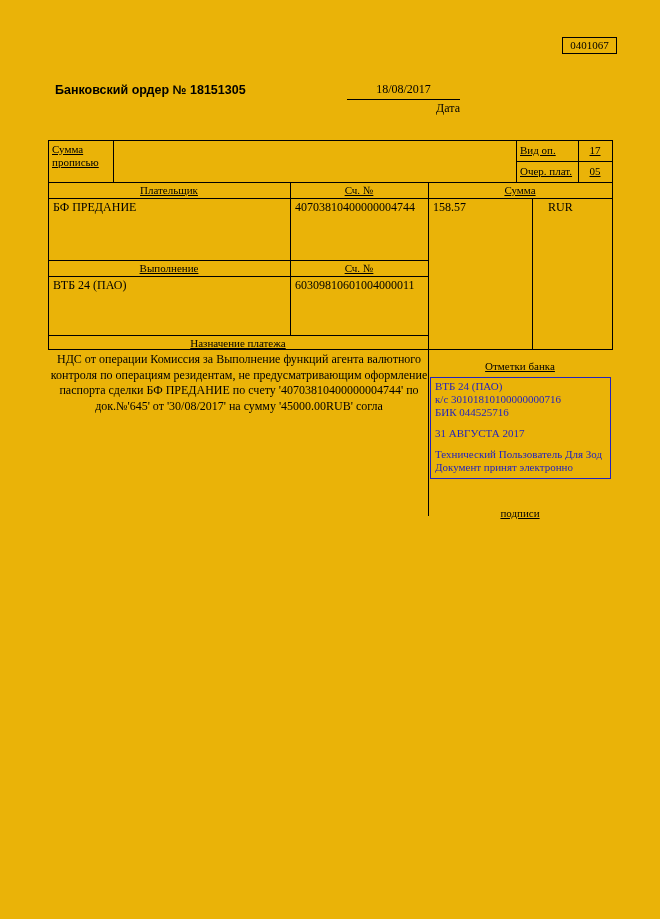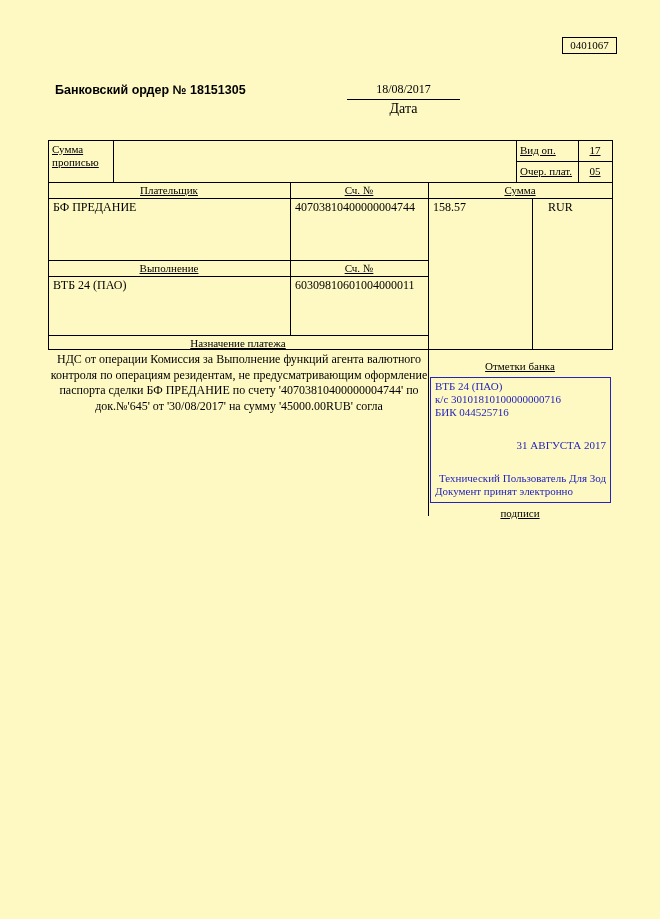--- a/index.html
+++ b/index.html
@@ -1,54 +1,54 @@
 <!DOCTYPE html>
 <html style="--stamp-blue: #2424bd; --ink: #000000;"><head>
 <meta charset="utf-8">
 <style>
   * { margin:0; padding:0; box-sizing:border-box; }
   html,body { background:#fff; }
   .page {
-    position:relative; width:660px; height:919px; background:#fef9c3;
+    position:relative; width:660px; height:919px; background:#eab308;
     font-family:"Liberation Serif", serif; color:#000; overflow:hidden;
   }
   .hl { position:absolute; height:1px; background:#000; }
   .vl { position:absolute; width:1px;  background:#000; }
 
   .form-code {
     position:absolute; left:562px; top:37px; width:55px; height:17px;
     border:1px solid #000; text-align:center; font-size:11px; line-height:15px;
   }
   .title {
     position:absolute; left:55px; top:83px;
     font-family:"Liberation Sans", sans-serif; font-weight:bold; font-size:12.5px;
     white-space:nowrap;
   }
   .date-block { position:absolute; left:347px; top:82px; width:113px; text-align:center; }
   .date-value { font-size:12px; padding-bottom:2px; border-bottom:1px solid #000; }
-  .date-label { font-size:14px; margin-top:1px; }
+  .date-label { font-size:12px; margin-top:1px;text-align:right; }
 
   .cell { position:absolute; white-space:nowrap; }
   .f11 { font-size:11px; line-height:13px;text-decoration:underline; }
   .f12 { font-size:12px; line-height:14px; }
   .center { text-align:center; }
   .wrap { white-space:normal; }
 
   .purpose-text {
     position:absolute; left:50px; top:352px; width:378px;
     font-size:12px; line-height:15.5px; white-space:normal;text-align:center;
   }
   .stamp {
     position:absolute; left:430px; top:377px; width:181px;
     border:1px solid var(--stamp-blue, #2424bd);
     color:var(--stamp-blue, #2424bd);
     font-size:11px; line-height:13px; padding:2px 4px 4px 4px;
   }
   .stamp-line { min-height:13px; white-space:normal; }
-  .gap-above { margin-top:20px;text-align:right; }
+  .gap-above { margin-top:8px; }
 </style>
 </head>
 <body>
 
 <div class="page">
 
   <div class="form-code">0401067</div>
 
   <div class="title">Банковский ордер № 18151305</div>
 

